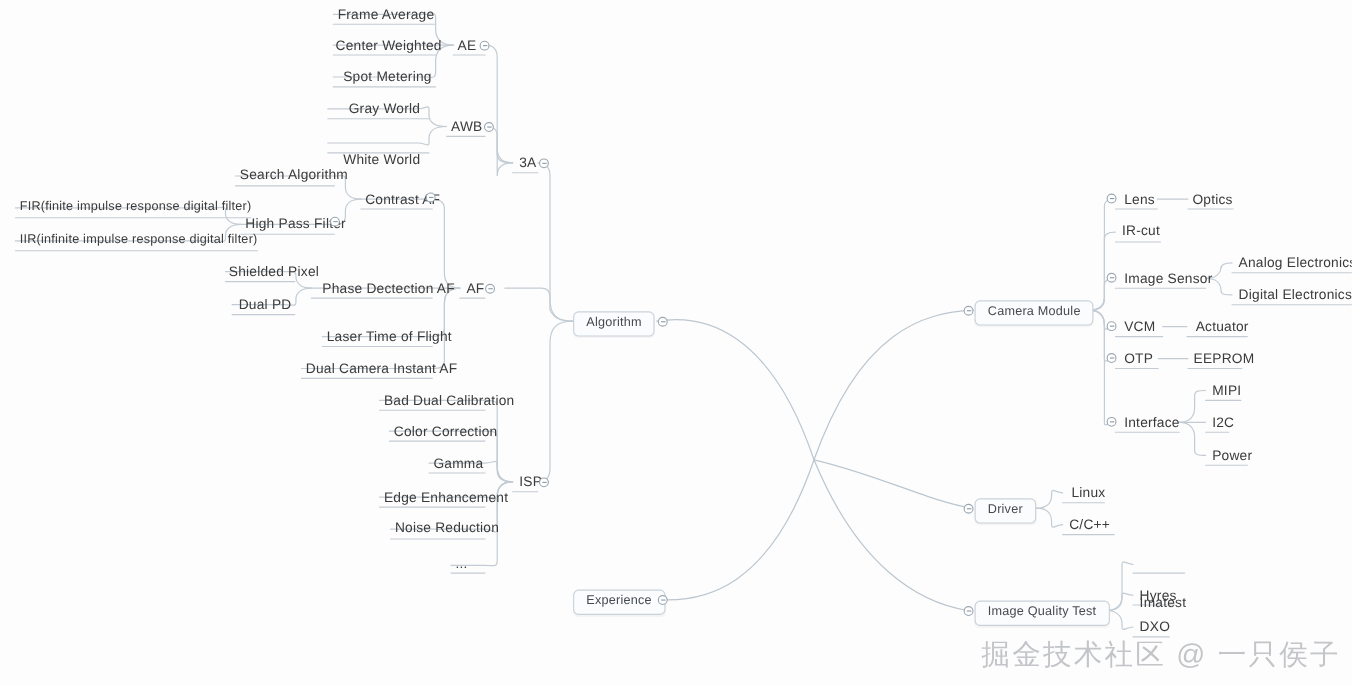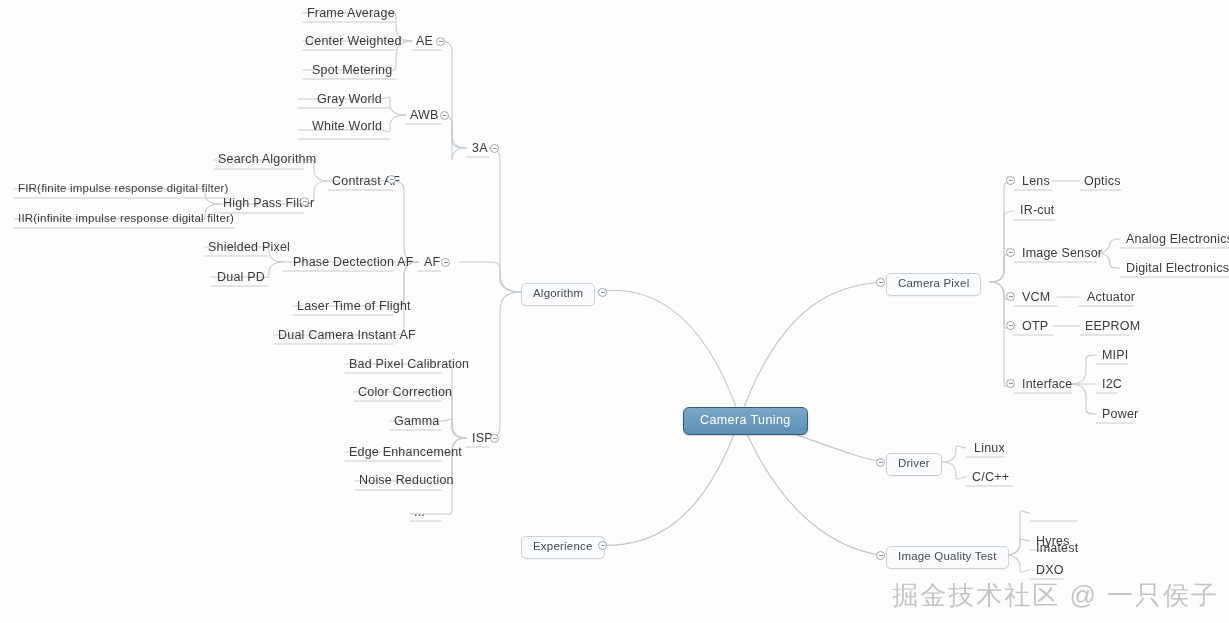--- a/index.html
+++ b/index.html
@@ -222,29 +222,28 @@
 
       <line x1="966" y1="457" x2="1004" y2="457"></line>
       <line x1="966" y1="486" x2="1013" y2="486"></line>
 
       <line x1="1030" y1="521" x2="1077" y2="521"></line>
       <line x1="1030" y1="550" x2="1068" y2="550"></line>
       <line x1="1030" y1="579" x2="1063" y2="579"></line>
     </g>
   </svg>
 
-  <div class="node root" style="left:683px; top:407px;">Camera Tuning</div>
 
   <div class="node boxed" style="left:521px; top:283px;">Algorithm</div>
   <div class="toggle" style="left:598px; top:288px;"></div>
 
   <div class="node boxed" style="left:521px; top:536px;">Experience</div>
   <div class="toggle" style="left:598px; top:541px;"></div>
 
-  <div class="node boxed" style="left:886px; top:273px;">Camera Pixel</div>
+  <div class="node boxed" style="left:886px; top:273px;">Camera Module</div>
   <div class="toggle" style="left:876px; top:278px;"></div>
 
   <div class="node boxed" style="left:886px; top:453px;">Driver</div>
   <div class="toggle" style="left:876px; top:458px;"></div>
 
   <div class="node boxed" style="left:886px; top:546px;">Image Quality Test</div>
   <div class="toggle" style="left:876px; top:551px;"></div>
 
   <div class="node plain" style="left:470px; top:142px;">3A</div>
   <div class="toggle" style="left:490px; top:144px;"></div>
@@ -253,21 +252,21 @@
   <div class="toggle" style="left:436px; top:37px;"></div>
 
   <div class="node plain" style="left:408px; top:109px;">AWB</div>
   <div class="toggle" style="left:440px; top:111px;"></div>
 
   <div class="node plain" style="left:305px; top:7px;">Frame Average</div>
   <div class="node plain" style="left:303px; top:35px;">Center Weighted</div>
   <div class="node plain" style="left:310px; top:64px;">Spot Metering</div>
 
   <div class="node plain" style="left:315px; top:93px;">Gray World</div>
-  <div class="node plain" style="left:310px; top:120px;">White World</div>
+  <div class="node plain" style="left:310px; top:139px;">White World</div>
 
   <div class="node plain" style="left:422px; top:256px;">AF</div>
   <div class="toggle" style="left:441px; top:258px;"></div>
 
   <div class="node plain" style="left:330px; top:175px;">Contrast AF</div>
   <div class="toggle" style="left:387px; top:175px;"></div>
 
   <div class="node plain" style="left:216px; top:153px;">Search Algorithm</div>
 
   <div class="node plain" style="left:221px; top:197px;">High Pass Filter</div>
@@ -280,21 +279,21 @@
   <div class="node plain" style="left:215px; top:271px;">Dual PD</div>
 
   <div class="node plain" style="left:291px; top:256px;">Phase Dectection AF</div>
 
   <div class="node plain" style="left:295px; top:300px;">Laser Time of Flight</div>
   <div class="node plain" style="left:276px; top:329px;">Dual Camera Instant AF</div>
 
   <div class="node plain" style="left:470px; top:432px;">ISP</div>
   <div class="toggle" style="left:490px; top:434px;"></div>
 
-  <div class="node plain" style="left:347px; top:358px;">Bad Pixel Calibration</div>
+  <div class="node plain" style="left:347px; top:358px;">Bad Dual Calibration</div>
   <div class="node plain" style="left:356px; top:386px;">Color Correction</div>
   <div class="node plain" style="left:392px; top:415px;">Gamma</div>
   <div class="node plain" style="left:347px; top:446px;">Edge Enhancement</div>
   <div class="node plain" style="left:357px; top:474px;">Noise Reduction</div>
   <div class="node plain" style="left:412px; top:506px;">...</div>
 
   <div class="node plain" style="left:1020px; top:175px;">Lens</div>
   <div class="toggle" style="left:1006px; top:176px;"></div>
   <div class="node plain" style="left:1082px; top:175px;">Optics</div>
 

